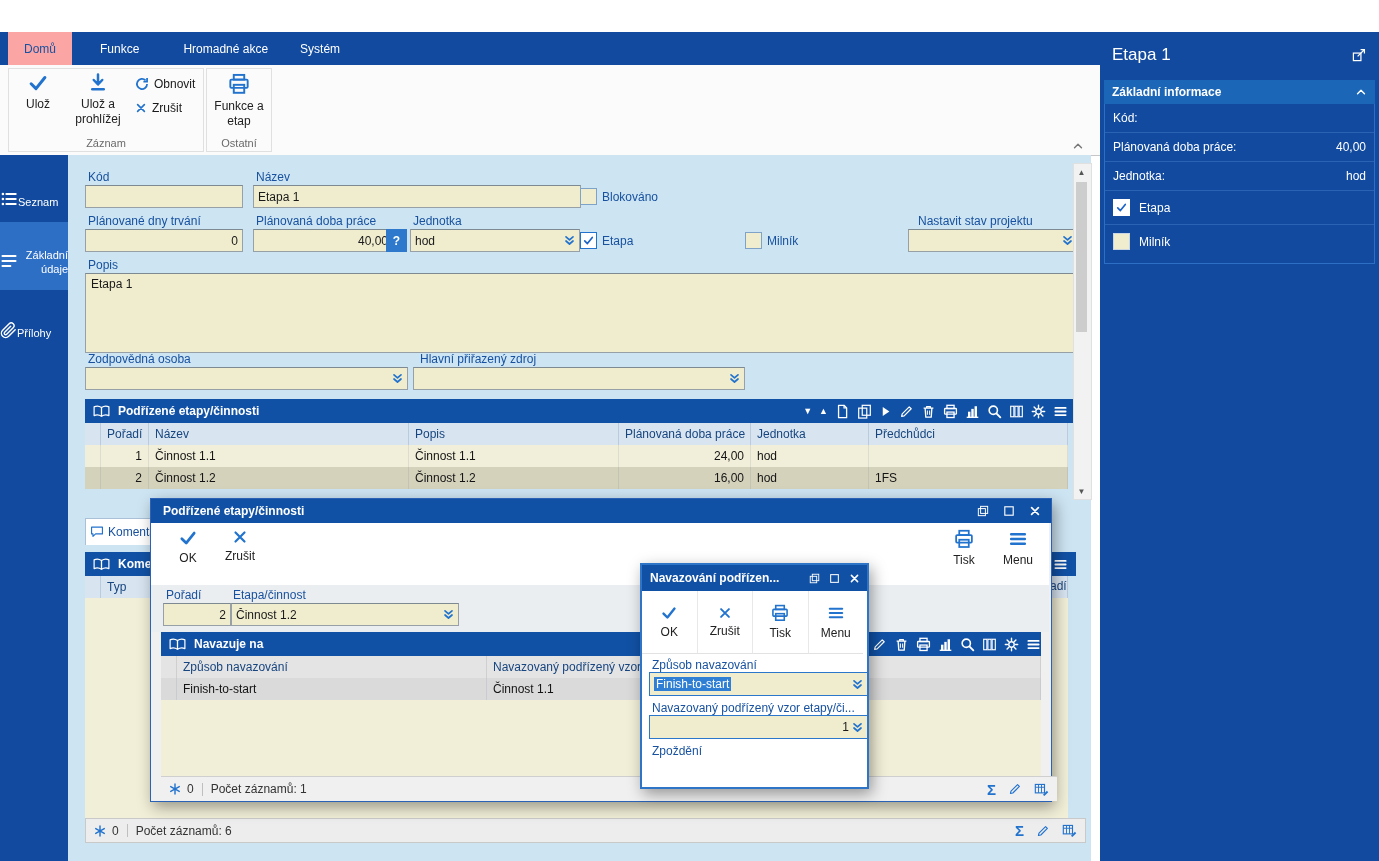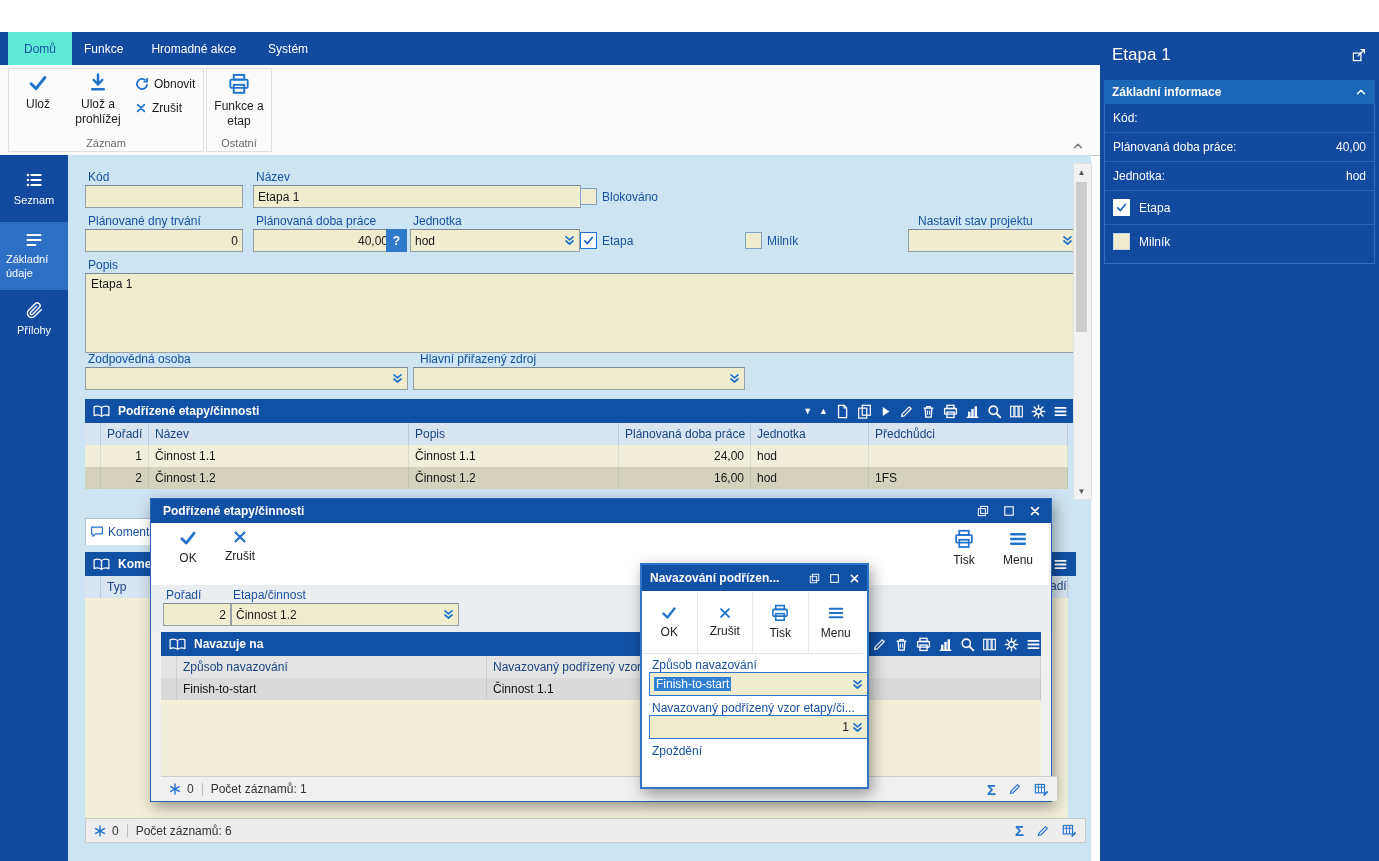--- a/index.html
+++ b/index.html
@@ -23,21 +23,21 @@
   .bar .sp{flex:1}
   .bar .ico{color:#fff;margin-left:7px;flex:none;display:inline-flex;align-items:center}
   .ghead{display:grid;position:absolute;background:#D8E5F1;color:#17457F;font-size:12px}
   .grow{display:grid;position:absolute;font-size:12px;color:#141414}
   .ghead>div,.grow>div{display:flex;align-items:center;padding:0 6px;overflow:hidden;white-space:nowrap}
   .ghead>div{border-right:1px solid #B9CBDD}
   .grow>div{border-right:1px solid rgba(90,110,140,.14)}
   .r{justify-content:flex-end}
   .tbtn{position:absolute;display:flex;flex-direction:column;align-items:center;gap:4px;color:#222;font-size:12px;text-align:center}
   .tbtn2{flex:1;display:flex;flex-direction:column;align-items:center;justify-content:center;gap:4px;font-size:12px;color:#222;border-right:1px solid #E8E8E8}
-  .sbitem{position:absolute;left:0;width:68px;color:#fff;display:flex;flex-direction:column;align-items:center;font-size:11px;text-align:left}
+  .sbitem{position:absolute;left:0;width:68px;color:#fff;display:flex;flex-direction:row;align-items:center;font-size:11px;text-align:right}
   .statusbar{position:absolute;background:#EDEDED;border:1px solid #C9C9C9;display:flex;align-items:center;font-size:12px;color:#333}
   .dlg{position:absolute;background:#F0F0F0;border:1px solid #2C62B5;box-shadow:3px 5px 14px rgba(0,0,0,.38)}
   .dtitle{position:absolute;left:0;top:0;right:0;background:#1151A5;color:#fff;display:flex;align-items:center;font-weight:bold;font-size:12px}
   .wicons{margin-left:auto;display:flex;align-items:center;gap:14px;padding-right:10px;color:#fff}
   .prow{display:flex;align-items:center;height:22px;border-bottom:1px solid #2A62B4;color:#fff;font-size:12px;padding:3px 8px}
   .prow .pl{flex:1}
   .sep{width:1px;height:13px;background:#BFBFBF;margin:0 8px}
   .blu{color:#2273CE;display:inline-flex;align-items:center}
 </style>
 </head>
@@ -148,24 +148,24 @@
         <path d="M1.4 5.6 H11.2 M4.8 2.6 V11.6 M8 2.6 V11.6" stroke="currentColor" stroke-width="1" fill="none"></path>
         <path d="M9.6 13.6 L13.8 9.4 L15.2 10.8 L11 15 Z" fill="currentColor"></path>
       </symbol>
 </defs>
 </svg>
 
 <div class="app">
 
 
   <div class="abs flex" style="left:0;top:32px;width:1100px;height:33px;background:#114A9E;padding-left:8px">
-    <div class="flex" style="height:33px;padding:0 16px;background:#5eead4;color:#17519F">
+    <div class="flex" style="height:33px;padding:0 16px;background:#fca5a5;color:#17519F">
         <span>Domů</span>
       </div>
-    <div class="flex" style="height:33px;padding:0 12px;color:#fff">
+    <div class="flex" style="height:33px;padding:0 28px;color:#fff">
         <span>Funkce</span>
       </div>
     <div class="flex" style="height:33px;padding:0 16px;color:#fff">
         <span>Hromadné akce</span>
       </div>
     <div class="flex" style="height:40px;padding:0 16px;color:#fff">
         <span>Systém</span>
       </div>
   </div>
 

